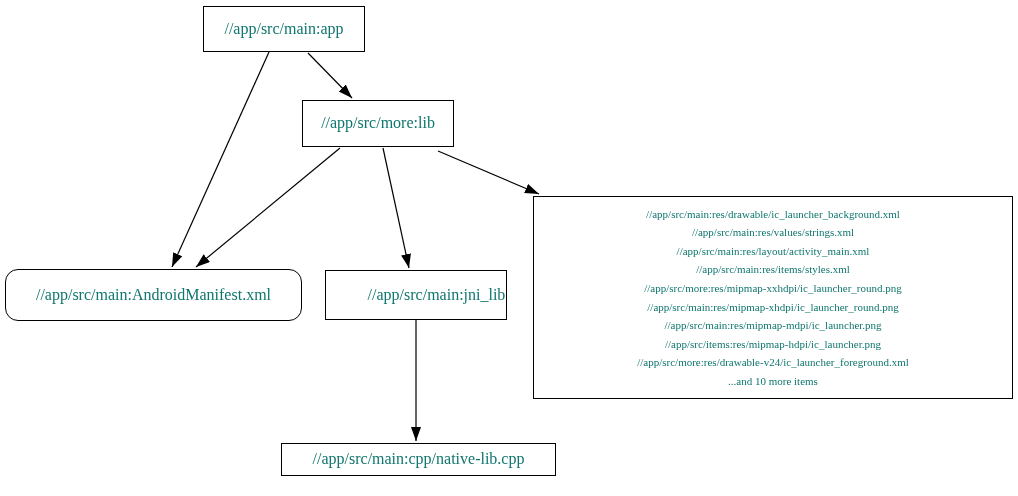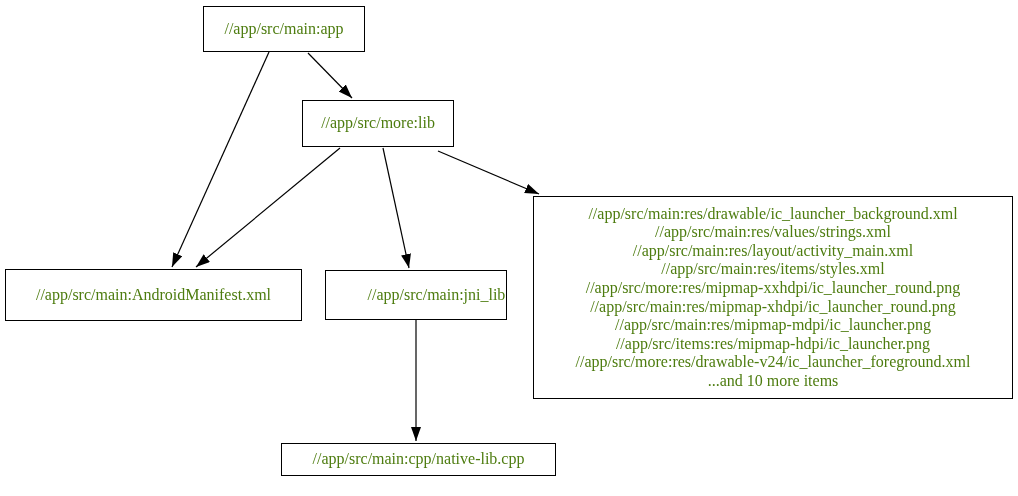--- a/index.html
+++ b/index.html
@@ -6,21 +6,21 @@
     margin: 0;
     padding: 0;
     background: #ffffff;
   }
   #canvas {
     position: relative;
     width: 1018px;
     height: 496px;
     background: #ffffff;
     font-family: "Liberation Serif", "DejaVu Serif", serif;
-    color: #4d7c0f;
+    color: #0f766e;
     overflow: hidden;
   }
   .node {
     position: absolute;
     background: #ffffff;
     border: 1px solid #000000;
     display: flex;
     align-items: center;
     justify-content: center;
     text-align: center;
@@ -30,39 +30,39 @@
     white-space: nowrap;
   }
   .node.multiline {
     flex-direction: column;
     justify-content: center;
     padding: 6px 4px;
   }
   .node.multiline .res-line {
     display: block;
     line-height: 18.6px;
-    font-size: 16px;
+    font-size: 11px;
     white-space: nowrap;
   }
   #edges {
     position: absolute;
     left: 0;
     top: 0;
     width: 1018px;
     height: 496px;
     pointer-events: none;
   }
   #edges line {
     stroke: #000000;
     stroke-width: 1.2;
   }
   
   #node-app        { left: 203px; top: 6px;   width: 162px; height: 46px; }
   #node-lib        { left: 302px; top: 100px; width: 152px; height: 47px; }
-  #node-manifest   { left: 5px;   top: 269px; width: 297px; height: 52px; }
+  #node-manifest   { left: 5px;   top: 269px; width: 297px; height: 52px; border-radius: 13px; }
   #node-jni-lib    { left: 325px; top: 270px; width: 182px; height: 50px; padding-left: 41px; }
   #node-res-files  { left: 533px; top: 196px; width: 480px; height: 203px; }
   #node-native-cpp { left: 281px; top: 443px; width: 275px; height: 33px; }
 </style>
 </head>
 <body>
 
 <div id="canvas">
 
   <svg id="edges" viewBox="0 0 1018 496" xmlns="http://www.w3.org/2000/svg">

